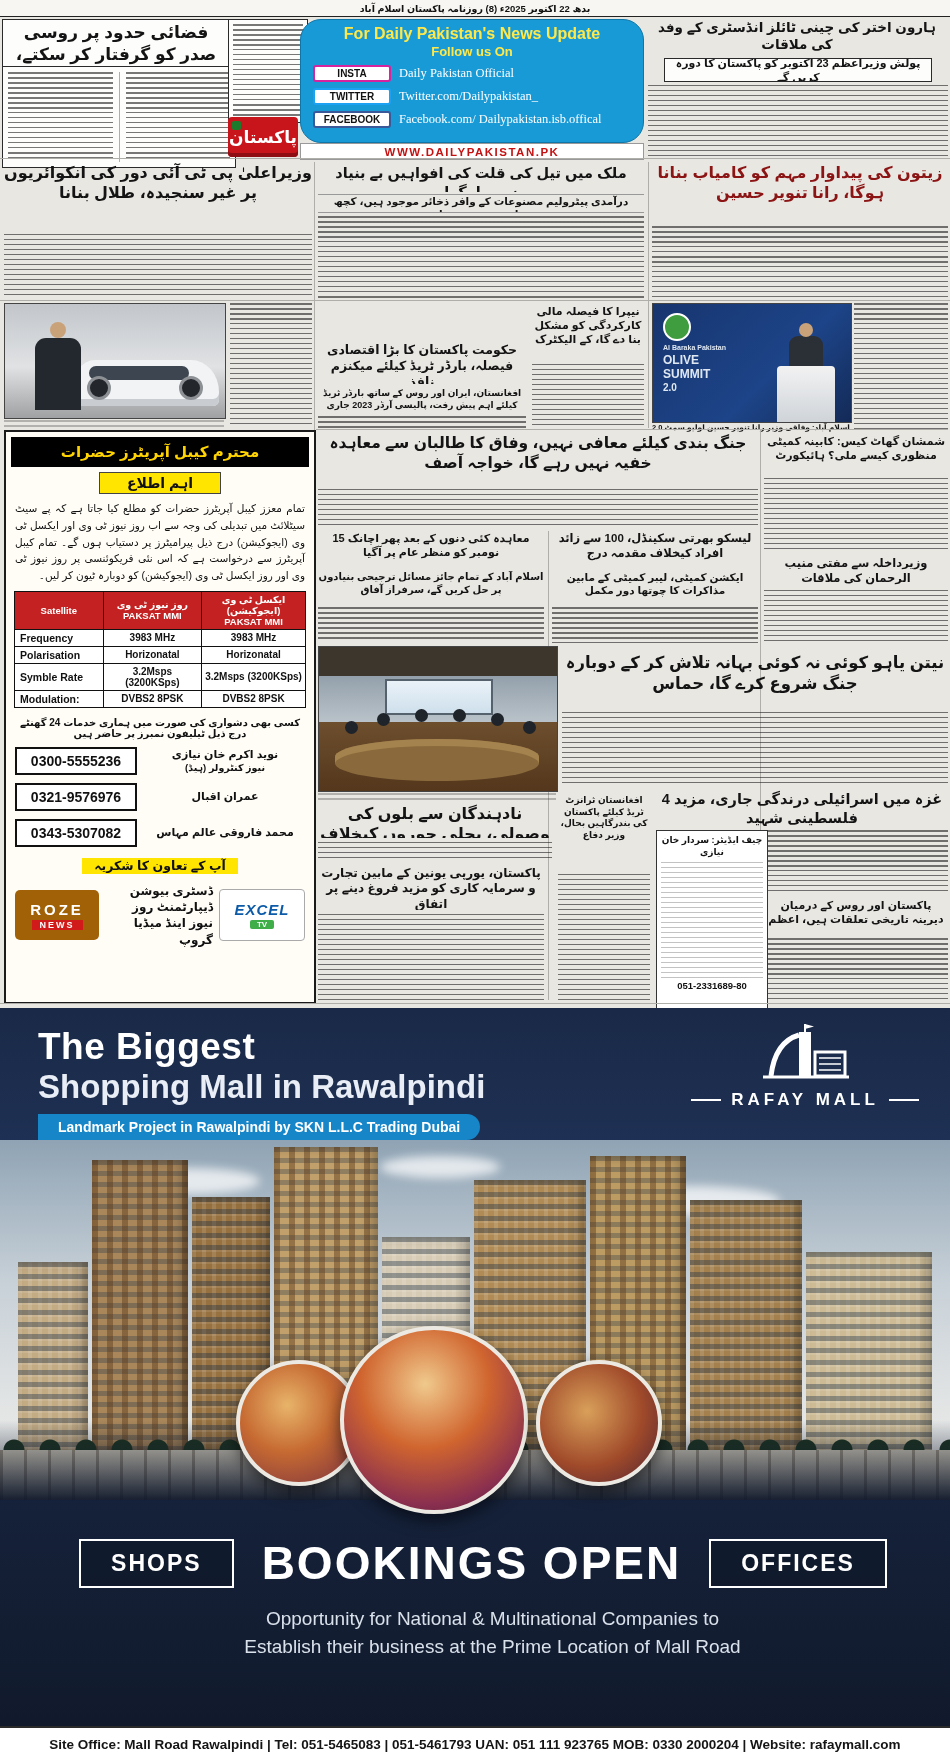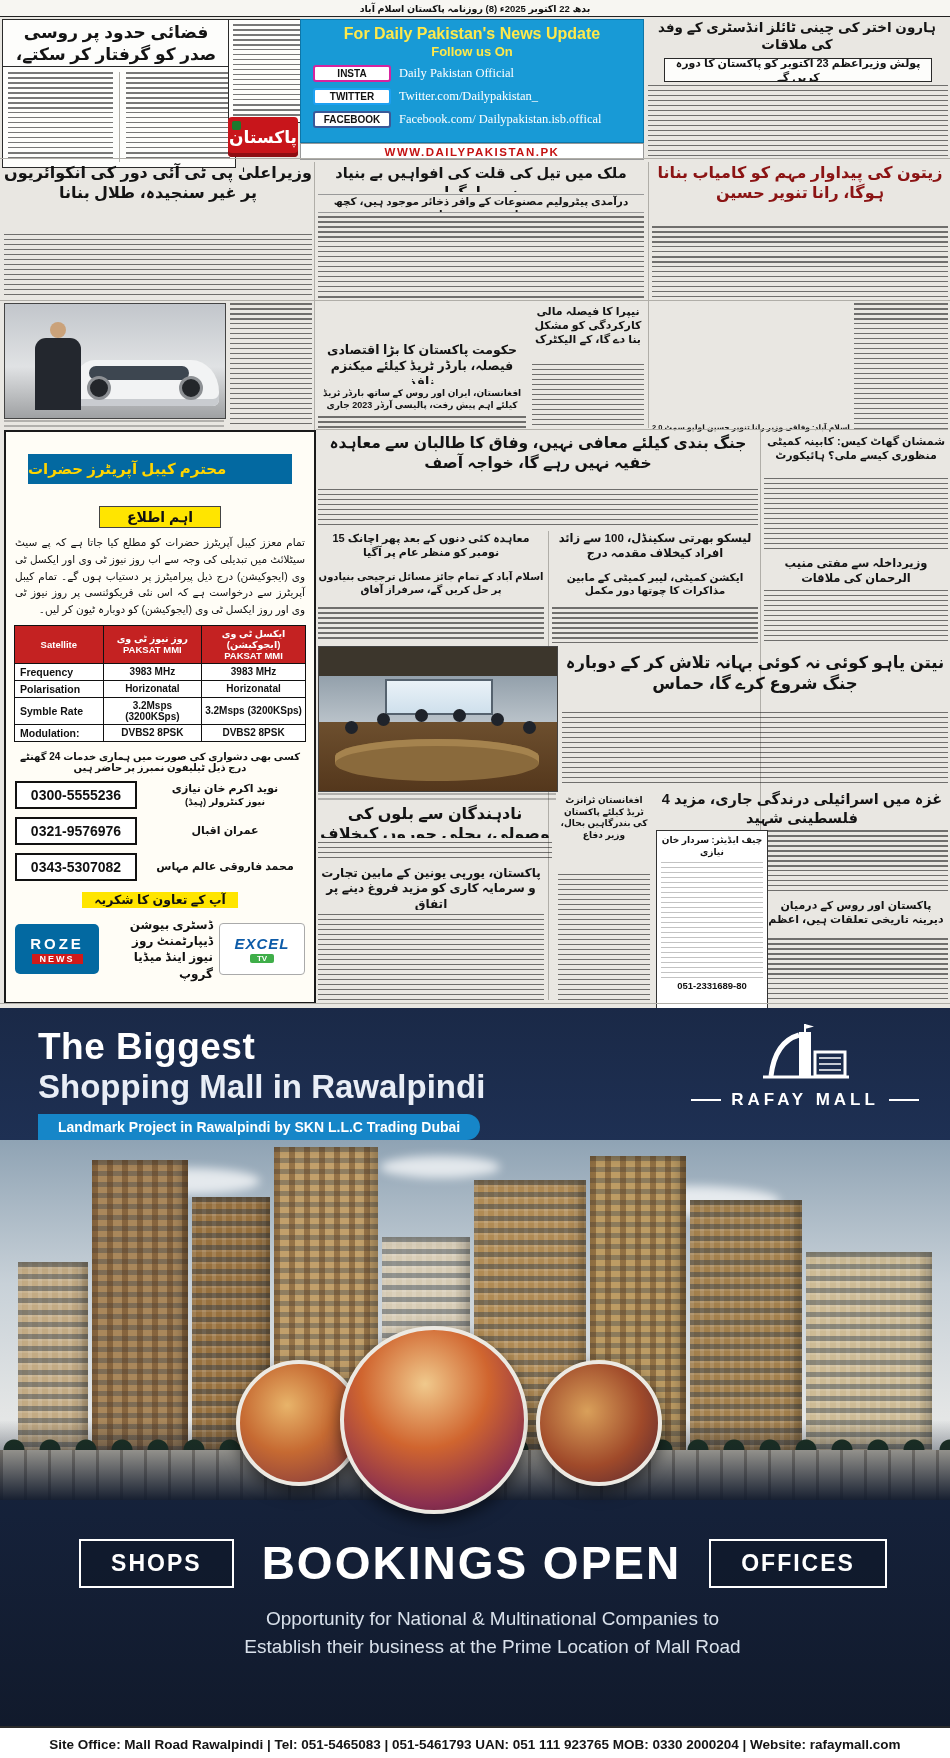--- a/index.html
+++ b/index.html
@@ -23,36 +23,36 @@
   .pill.insta { border:2px solid #d6249f; } .pill.twitter { border:2px solid #1da1f2; } .pill.facebook { border:2px solid #3b5998; }
   .sval { font-family:"Liberation Serif","DejaVu Serif",serif; font-size:12.5px; }
   .weblink { background:#fff; color:#c41212; font-weight:bold; letter-spacing:1.5px; font-size:11.5px;
              display:flex; align-items:center; justify-content:center; border:1px solid #999; }
   .dplogo { background:#c8151b; border-radius:4px; color:#fff; display:flex; align-items:center; justify-content:center;
             font-weight:bold; font-size:17px; position:relative; box-shadow:inset 0 -4px 0 #8e0e13; }
   .dplogo:after { content:""; position:absolute; left:4px; top:4px; width:9px; height:9px; background:#1c7a2d; border-radius:2px; }
 
   
   .notice { background:#fffdf6; border:2px solid #1a1a1a; }
-  .nhead { background:#0369a1; color:#ffd400; font-weight:bold; font-size:15px; text-align:left; padding:6px 0; margin:22px; }
+  .nhead { background:#000000; color:#ffd400; font-weight:bold; font-size:15px; text-align:center; padding:6px 0; margin:5px; }
   .nsub  { background:#ffe500; font-weight:bold; font-size:14px; text-align:center; width:120px; margin:4px auto; padding:2px 0; border:1px solid #444; color:#111; }
   .nbody { font-size:10.5px; line-height:1.6; text-align:justify; padding:2px 9px; color:#111; }
   .ntable { border-collapse:collapse; margin:5px auto; width:292px; }
   .ntable td { border:1.5px solid #111; font-size:10px; text-align:center; padding:2px; background:#fff; font-weight:bold; color:#111; }
   .ntable tr.hd td { background:#c42222; color:#fff; font-size:9.5px; }
   .ntable td.lb { text-align:left; padding-left:5px; font-size:10.5px; }
   .nnote { font-size:10px; font-weight:bold; text-align:center; padding:4px 8px; color:#111; }
   .prow { display:flex; align-items:center; gap:8px; padding:4px 9px; }
   .pnum { border:2px solid #111; background:#fff; font-weight:bold; font-size:14px; width:118px; text-align:center; padding:4px 0; color:#111; }
   .pname { flex:1; font-size:11px; font-weight:bold; text-align:center; line-height:1.25; color:#111; }
   .pname .role { font-size:9.5px; display:block; }
   .nthanks { text-align:center; margin:5px 0; }
   .nthanks span { background:#ffe500; font-weight:bold; font-size:12.5px; padding:1px 12px; color:#111; }
   .logorow { display:flex; align-items:center; gap:6px; padding:4px 9px; }
-  .rozebox { width:84px; height:50px; background:#0369a1; border-radius:5px; display:flex; flex-direction:column; align-items:center; justify-content:center; gap:2px; }
+  .rozebox { width:84px; height:50px; background:#a16207; border-radius:5px; display:flex; flex-direction:column; align-items:center; justify-content:center; gap:2px; }
   .rozebox .r1 { color:#fff; font-weight:bold; letter-spacing:3px; font-size:15px; }
   .rozebox .r2 { background:#d11a1a; color:#fff; font-weight:bold; font-size:9px; padding:0 8px; letter-spacing:2px; }
   .deptxt { flex:1; font-size:12px; font-weight:bold; text-align:right; line-height:1.35; color:#111; }
   .excelbox { width:84px; height:50px; background:#fff; border:1px solid #aaa; border-radius:4px; display:flex; flex-direction:column; align-items:center; justify-content:center; gap:2px; }
   .excelbox .e1 { color:#0d5ba8; font-weight:bold; font-style:italic; font-size:15px; letter-spacing:1px; }
   .excelbox .e2 { background:#3fae49; color:#fff; font-size:8px; font-weight:bold; padding:0 7px; border-radius:2px; }
 
   
   .ph { overflow:hidden; border:1px solid #444; }
   .ph-olive { background:linear-gradient(135deg,#17356f,#1d4488 60%,#132a57); }
@@ -125,21 +125,21 @@
     <div class="fx" style="flex:1;"></div>
     <div class="vline" style="height:100%;"></div>
     <div class="fx" style="flex:1;"></div>
   </div>
 
   <div class="abs box" style="left:228px;top:19px;width:70px;height:94px;padding:4px;">
     <div class="fx" style="width:100%;height:100%;"></div>
   </div>
   <div class="abs dplogo urdu" style="left:228px;top:117px;width:70px;height:40px;">پاکستان</div>
 
-  <div class="abs banner" style="left:300px;top:19px;width:342px;height:122px;">
+  <div class="abs banner" style="left:300px;top:19px;width:342px;height:122px;border-radius:21px;">
     <div class="btitle">For Daily Pakistan's News Update</div>
     <div class="bsub">Follow us On</div>
     <div class="srow">
       <span class="pill insta">INSTA</span>
       <span class="sval">Daily Pakistan Official</span>
     </div>
     <div class="srow">
       <span class="pill twitter">TWITTER</span>
       <span class="sval">Twitter.com/Dailypakistan_</span>
     </div>
@@ -180,20 +180,29 @@
   <div class="abs fx lt" style="left:4px;top:420px;width:220px;height:9px;"></div>
   <div class="abs fx" style="left:230px;top:303px;width:82px;height:124px;"></div>
 
   <div class="abs urdu hl" style="left:318px;top:342px;width:208px;height:42px;font-size:12.5px;">حکومت پاکستان کا بڑا اقتصادی فیصلہ، بارڈر ٹریڈ کیلئے میکنزم نافذ</div>
   <div class="abs urdu hl" style="left:318px;top:388px;width:208px;height:26px;font-size:9px;">افغانستان، ایران اور روس کے ساتھ بارڈر ٹریڈ کیلئے اہم پیش رفت، پالیسی آرڈر 2023 جاری</div>
   <div class="abs fx" style="left:318px;top:416px;width:208px;height:12px;"></div>
 
   <div class="abs urdu hl" style="left:532px;top:304px;width:112px;height:56px;font-size:11px;">نیپرا کا فیصلہ مالی کارکردگی کو مشکل بنا دے گا، کے الیکٹرک</div>
   <div class="abs fx" style="left:532px;top:364px;width:112px;height:62px;"></div>
 
+  <div class="abs ph ph-olive" style="left:652px;top:303px;width:198px;height:118px;">
+    <span class="ologo"></span>
+    <div class="obk" style="left:10px;top:40px;font-size:7px;">Al Baraka Pakistan</div>
+    <div class="obk" style="left:10px;top:50px;font-size:12px;">OLIVE</div>
+    <div class="obk" style="left:10px;top:64px;font-size:12px;">SUMMIT</div>
+    <div class="obk" style="left:10px;top:78px;font-size:10px;">2.0</div>
+    <div class="oman"></div>
+    <div class="opod"></div>
+  </div>
   <div class="abs urdu hl" style="left:652px;top:423px;width:198px;height:11px;font-size:7.5px;">اسلام آباد: وفاقی وزیر رانا تنویر حسین اولیو سمٹ 2.0 سے خطاب کر رہے ہیں</div>
   <div class="abs fx" style="left:854px;top:303px;width:94px;height:128px;"></div>
 
   <div class="abs notice" style="left:4px;top:430px;width:308px;height:570px;">
     <div class="nhead urdu">محترم کیبل آپریٹرز حضرات</div>
     <div class="nsub urdu">اہم اطلاع</div>
     <div class="nbody urdu">تمام معزز کیبل آپریٹرز حضرات کو مطلع کیا جاتا ہے کہ پے سیٹ سیٹلائٹ میں تبدیلی کی وجہ سے اب روز نیوز ٹی وی اور ایکسل ٹی وی (ایجوکیشن) درج ذیل پیرامیٹرز پر دستیاب ہوں گے۔ تمام کیبل آپریٹرز سے درخواست ہے کہ اس نئی فریکوئنسی پر روز نیوز ٹی وی اور روز ایکسل ٹی وی (ایجوکیشن) کو دوبارہ ٹیون کر لیں۔</div>
     <table class="ntable">
       <tbody>
           <tr class="hd">

